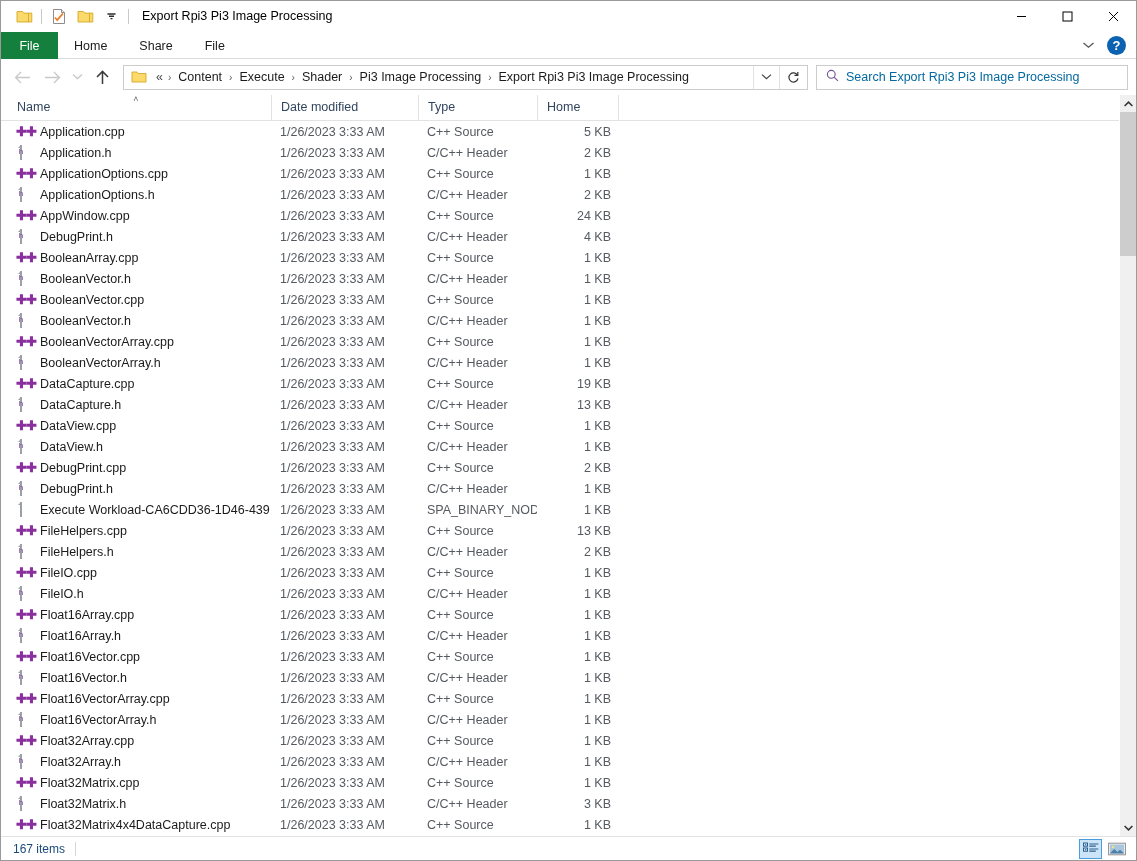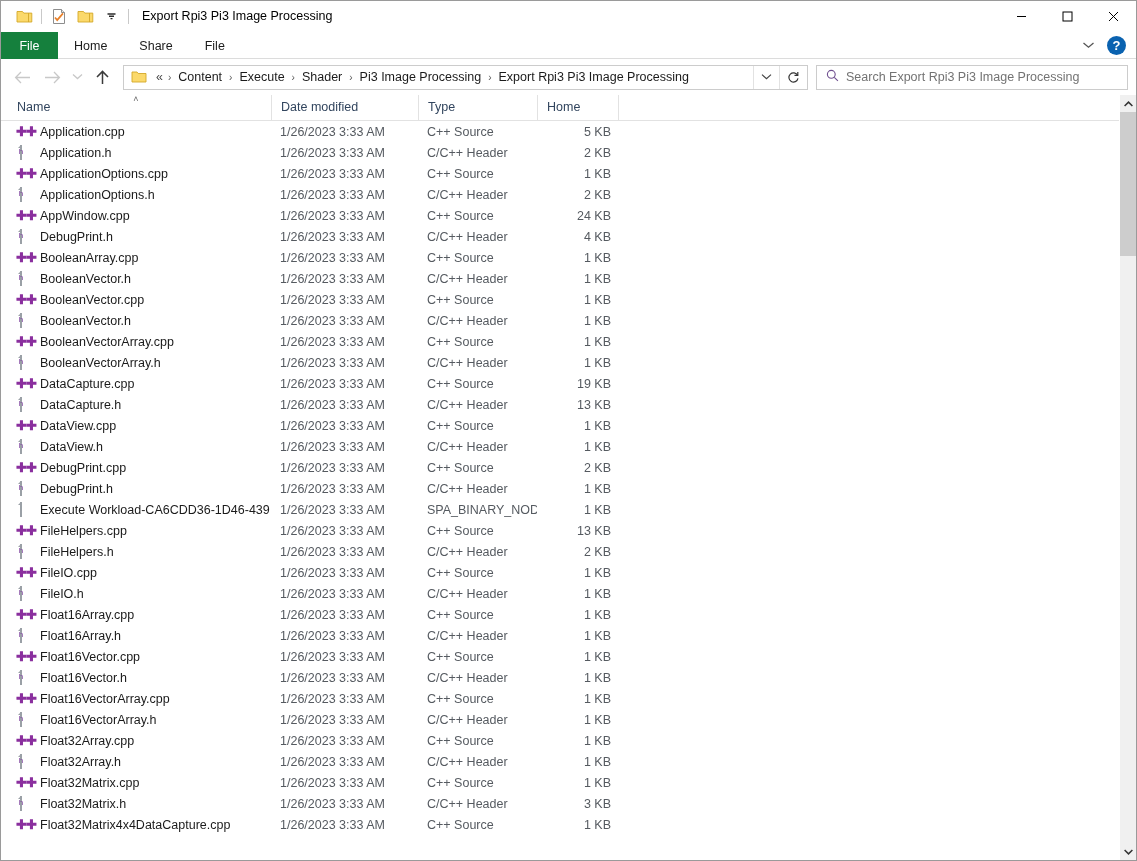--- a/index.html
+++ b/index.html
@@ -106,21 +106,21 @@
   .refresh-btn {
     width: 28px; height: 23px; display:flex; align-items:center; justify-content:center;
     border-left: 1px solid #e2e2e2; color: #333; font-size: 13px;
   }
   .searchbox {
     width: 312px; height: 25px;
     border: 1px solid #cccccc; background: #fff;
     display: flex; align-items: center; gap: 7px;
     padding-left: 9px;
   }
-  .search-ph { font-size: 12.5px; color: #737373; white-space: nowrap; }
+  .search-ph { font-size: 12.5px; color: #0369a1; white-space: nowrap; }
 
   
   .content { flex: 1; display: flex; position: relative; overflow: hidden; }
   .filepane { flex: 1; display: flex; flex-direction: column; position: relative; }
 
   .headerrow {
     height: 26px; min-height: 26px;
     display: flex; align-items: flex-end;
     border-bottom: 1px solid #e2e2e2;
     position: relative; background: #fff;
@@ -719,13 +719,36 @@
         <div class="sb-thumb" id="sb-thumb" style="height: 144px; top: 0px;"></div>
       </div>
       <div class="sb-arrow">
         <svg width="9" height="6" viewBox="0 0 9 6">
             <path d="M0.6 1L4.5 4.9 8.4 1" fill="none" stroke="#333" stroke-width="1.5"></path>
           </svg>
       </div>
     </div>
   </div>
 
+  <div class="statusbar">
+    <div class="status-text">167 items</div>
+    <div class="status-sep"></div>
+    <div class="viewbtns">
+      <div class="viewbtn active">
+        <svg width="16" height="14" viewBox="0 0 16 14">
+          <rect x="0.5" y="1" width="4" height="3.2" fill="none" stroke="#2b5e8f" stroke-width="1"></rect>
+          <rect x="0.5" y="6" width="4" height="3.2" fill="none" stroke="#2b5e8f" stroke-width="1"></rect>
+          <rect x="2" y="2.2" width="1.2" height="1" fill="#2b5e8f"></rect>
+          <rect x="2" y="7.2" width="1.2" height="1" fill="#2b5e8f"></rect>
+          <path d="M6.3 2h9M6.3 4.2h6.5M6.3 7h9M6.3 9.2h6.5" stroke="#2b5e8f" stroke-width="1.2"></path>
+        </svg>
+      </div>
+      <div class="viewbtn">
+        <svg width="18" height="14" viewBox="0 0 18 14">
+          <rect x="0.6" y="1.2" width="16.8" height="11.6" fill="#ffffff" stroke="#8d8d8d" stroke-width="1"></rect>
+          <rect x="1.8" y="2.4" width="14.4" height="9.2" fill="#a9c6dc"></rect>
+          <path d="M1.8 11.6l4.4-4.6 3.2 3.1 2.6-2.4 4.2 3.9z" fill="#4f7fa8"></path>
+          <circle cx="5" cy="5" r="1.3" fill="#f4e08a"></circle>
+        </svg>
+      </div>
+    </div>
+  </div>
 </div>
 
 </body></html>

